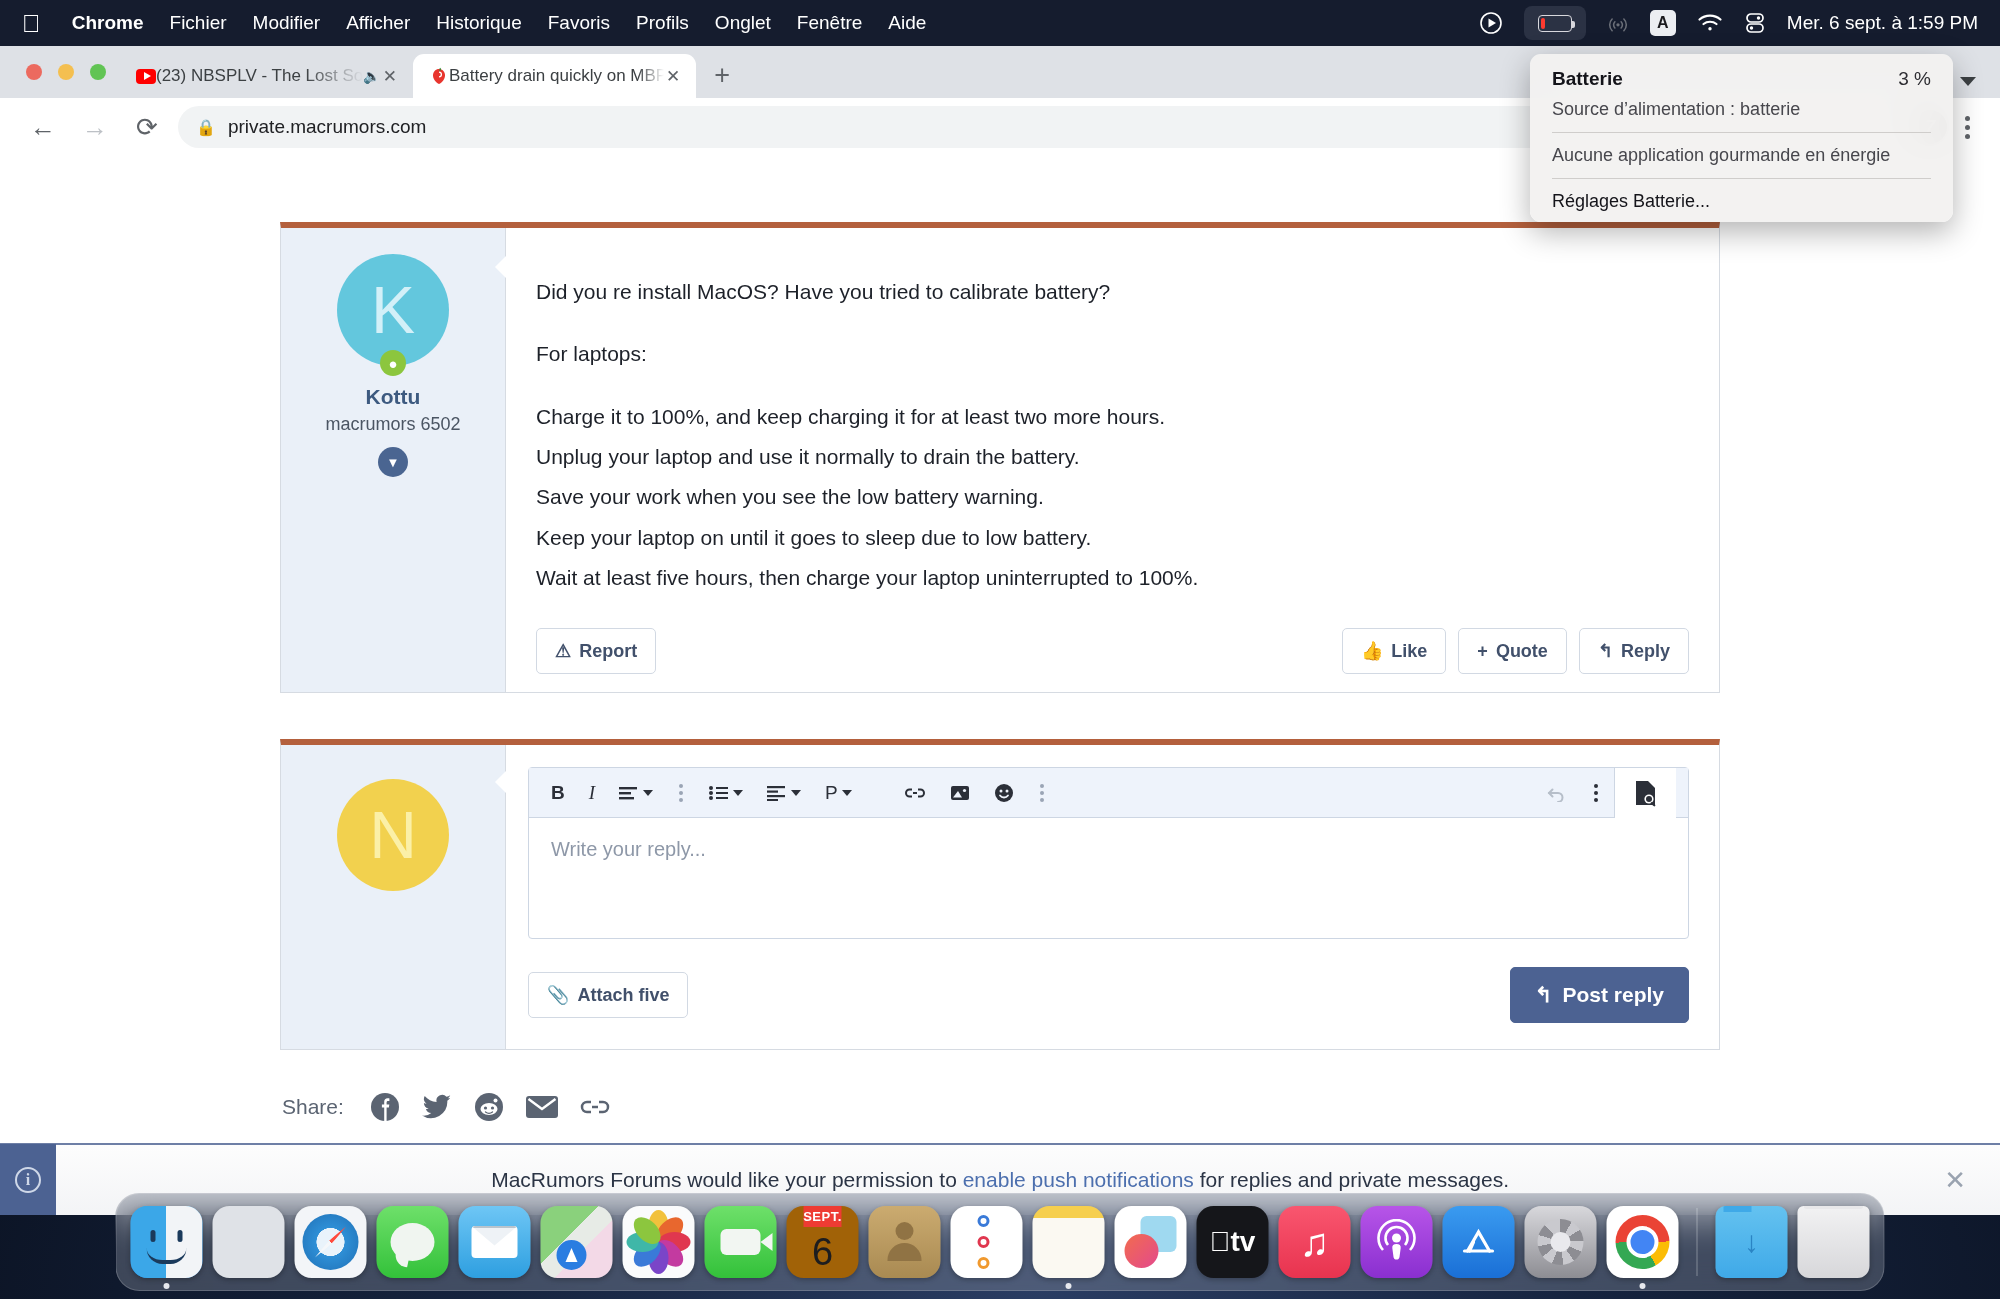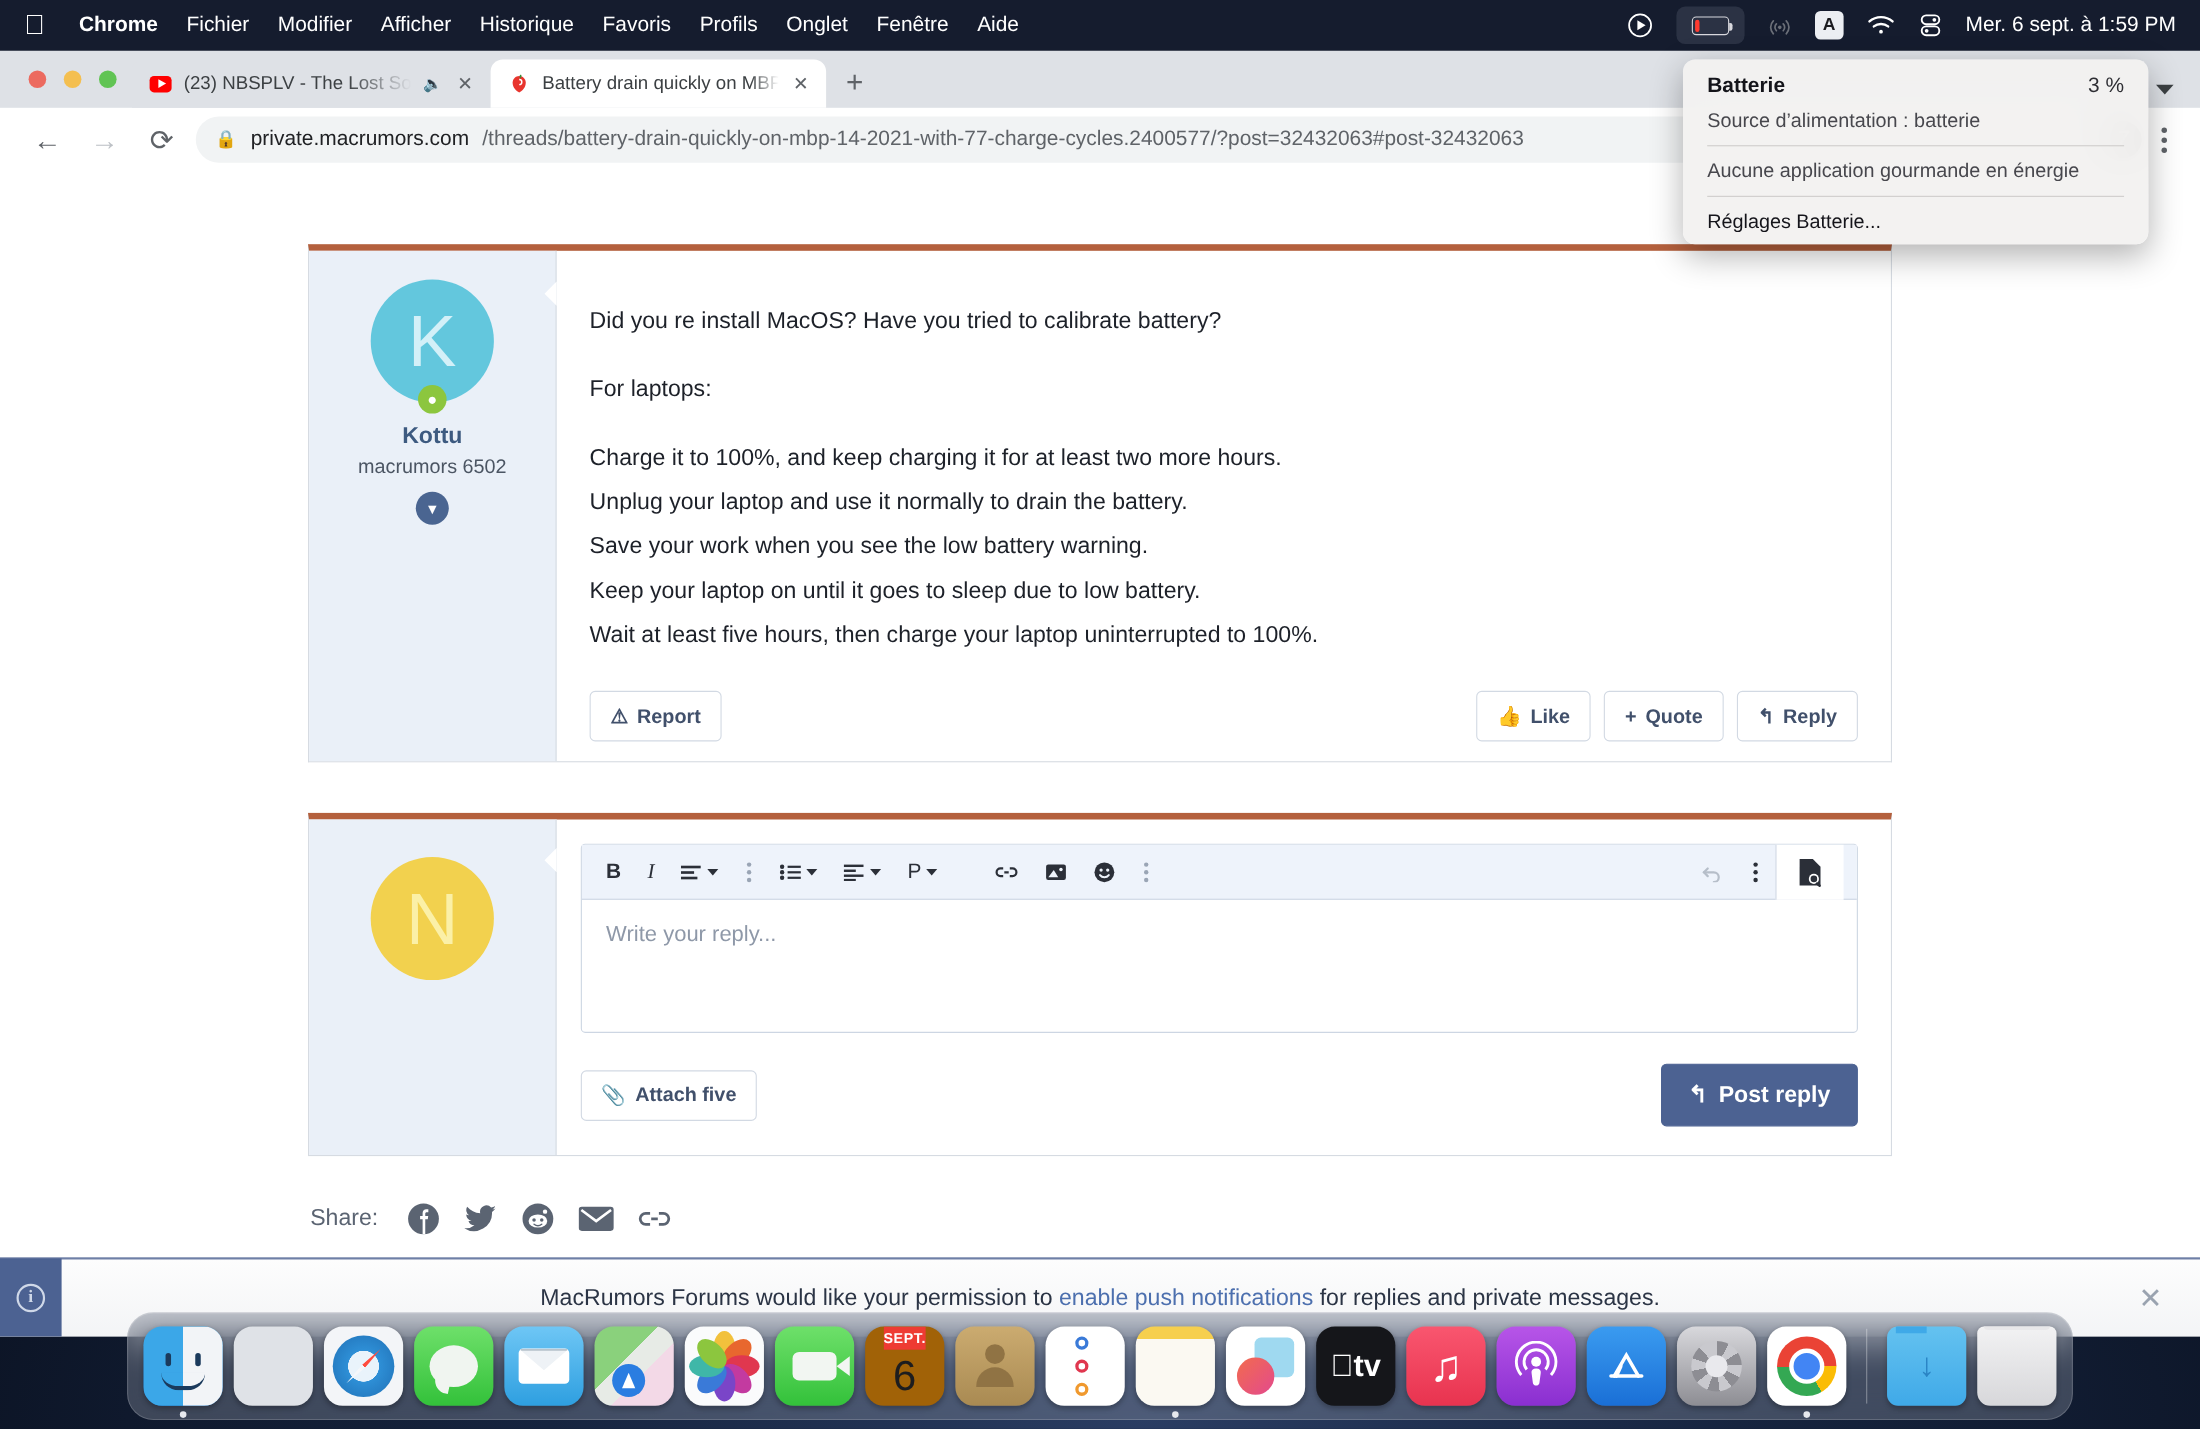--- a/index.html
+++ b/index.html
@@ -79,21 +79,21 @@
   }
   
   #tabstrip {
     height: 52px; background: #dee1e6;
     display: flex; align-items: flex-end; position: relative;
   }
   .traffic { position: absolute; left: 26px; top: 18px; display: flex; gap: 16px; }
   .tl { width: 16px; height: 16px; border-radius: 50%; }
   .tl.r { background: #ec6a5f; } .tl.y { background: #f4bf50; } .tl.g { background: #61c454; }
   .tab {
-    height: 44px; display: flex; align-items: center; gap: 11px;
+    height: 44px; display: flex; align-items: center; 
     padding: 0 14px 0 16px; border-radius: 11px 11px 0 0;
     font-size: 17px; color: #3c4043; position: relative;
   }
   .tab.inactive { background: #dee1e6; }
   .tab.active { background: #fff; }
   .tab-title { max-width: 215px; overflow: hidden; white-space: nowrap; text-overflow: clip; }
   .tab.inactive .tab-title {
     -webkit-mask-image: linear-gradient(90deg,#000 72%,transparent 100%);
     mask-image: linear-gradient(90deg,#000 72%,transparent 100%);
   }
@@ -439,21 +439,20 @@
     </div>
   </div>
 
   <div id="omnirow">
     <div class="navbtn">←</div>
     <div class="navbtn dim">→</div>
     <div class="navbtn">⟳</div>
     <div id="omnibox">
       <span class="lock">🔒</span>
       <span class="dom">private.macrumors.com</span>
-        <span class="path">/threads/battery-drain-quickly-on-mbp-14-2021-with-77-charge-cycles.2400577/?post=32432063#post-32432063</span>
     </div>
     <div id="profile-badge">7</div>
     <div class="kebab">
         <i></i>
         <i></i>
         <i></i>
       </div>
   </div>
 
   <div id="page">

